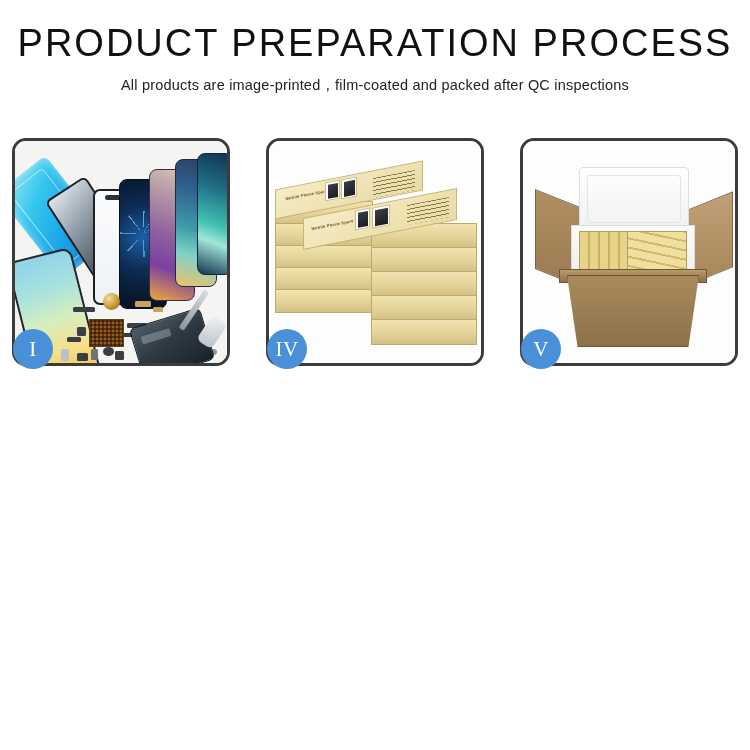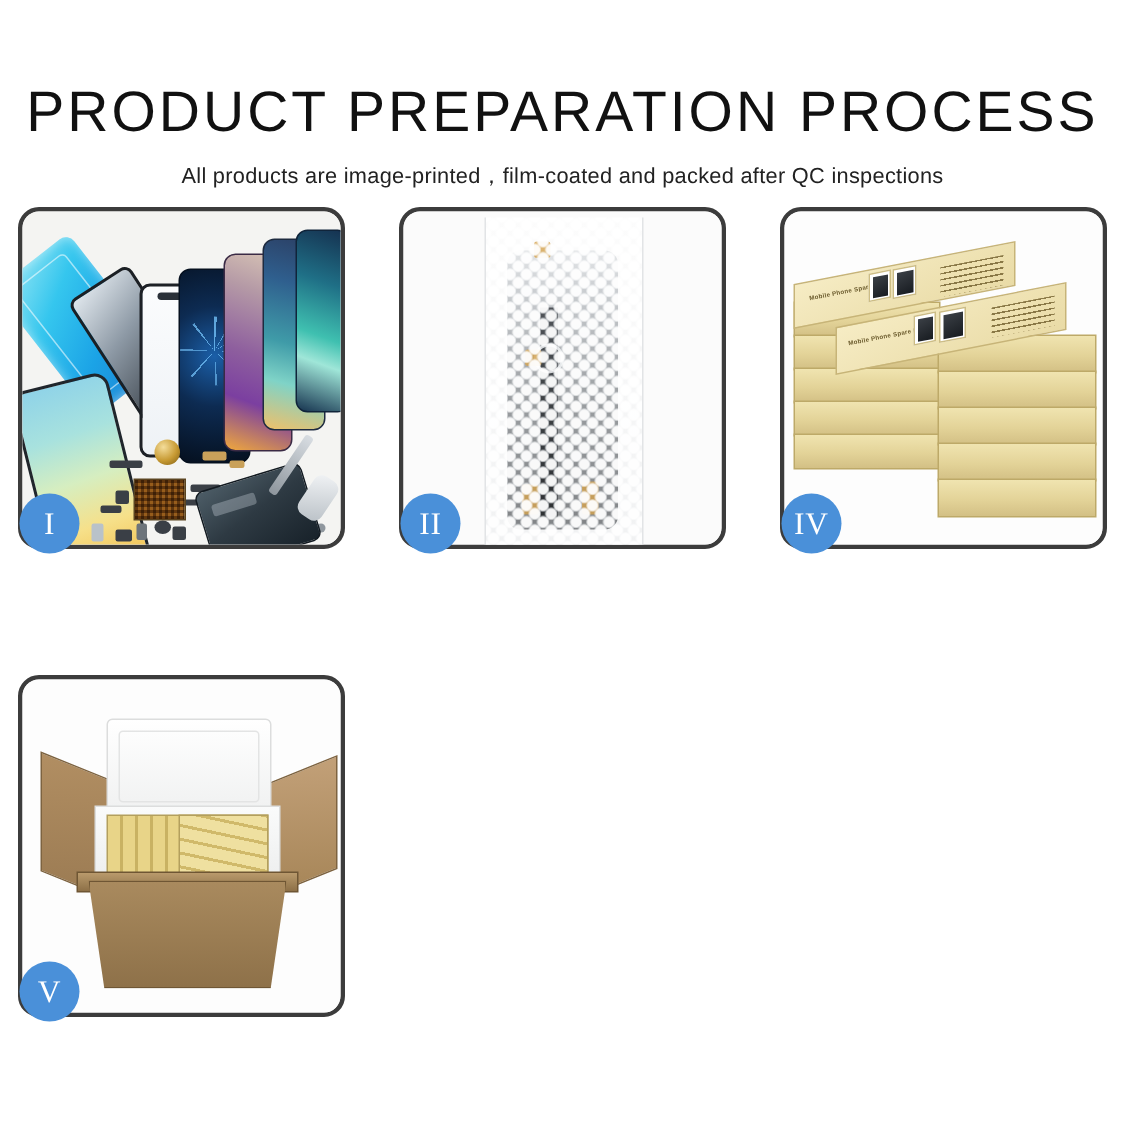--- a/index.html
+++ b/index.html
@@ -14,21 +14,21 @@
     overflow: hidden;
   }
   .page {
     position: relative;
     width: 750px;
     height: 750px;
   }
 
   
   .header {
-    padding-top: 56px;
+    padding-top: 24px;
     text-align: center;
   }
   .title {
     font-size: 38px;
     font-weight: 400;
     letter-spacing: 2.0px;
     color: #111111;
     line-height: 1.0;
     white-space: nowrap;
   }
@@ -490,35 +490,20 @@
           <div class="chip-gold"></div>
           <div class="chip-grid"></div>
           <div class="back-housing"></div>
           <div class="driver"></div>
           <div class="driver-h"></div>
         </div>
       </div>
       <div class="badge">I</div>
     </div>
 
-    <div class="card">
-      <div class="scene c2">
-        <div class="bubble-bag">
-          <div class="inner-part"></div>
-          <div class="inner-strip"></div>
-          <div class="inner-dot"></div>
-          <div class="tape" style="left:32px;top:16px;"></div>
-          <div class="tape" style="left:26px;top:88px;"></div>
-          <div class="tape" style="left:24px;top:178px;height:20px;"></div>
-          <div class="tape" style="left:64px;top:176px;height:22px;"></div>
-          <div class="bubbles"></div>
-        </div>
-      </div>
-      <div class="badge">II</div>
-    </div>
 
 
     <div class="card">
       <div class="scene c4">
         <div class="stack">
 
           <div class="sbox" style="left:2px;top:42px;width:96px;height:22px;"></div>
           <div class="sbox" style="left:2px;top:64px;width:96px;height:22px;"></div>
           <div class="sbox" style="left:2px;top:86px;width:96px;height:22px;"></div>
           <div class="sbox" style="left:2px;top:108px;width:96px;height:22px;"></div>

